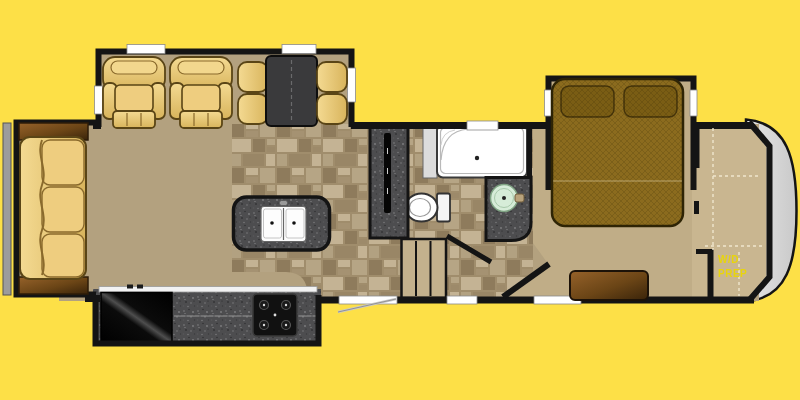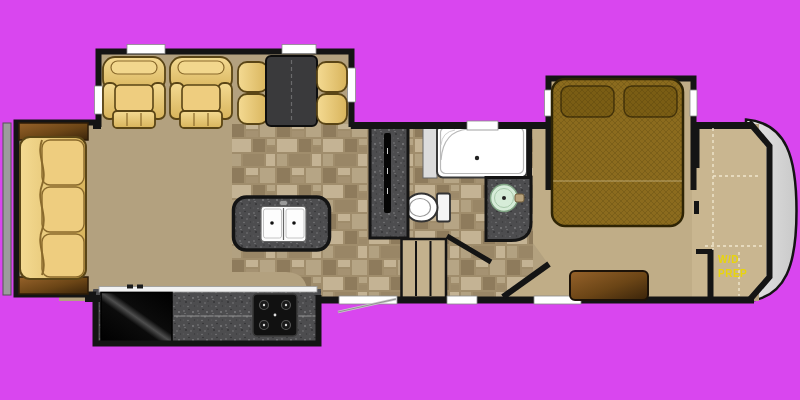--- a/index.html
+++ b/index.html
@@ -1,16 +1,16 @@
 <!DOCTYPE html>
 <html><head>
 <meta charset="utf-8">
 <style>
   html,body{margin:0;padding:0;background:#ffffff;}
-  .stage{position:relative;width:800px;height:400px;background:#d946ef;overflow:hidden;
+  .stage{position:relative;width:800px;height:400px;background:#fde047;overflow:hidden;
          font-family:"Liberation Sans", sans-serif;}
   svg{position:absolute;left:0;top:0;}
   text.wd{font-family:"Liberation Sans", sans-serif;font-size:10px;font-weight:bold;
           fill:#e9d50a;letter-spacing:.5px;}
 </style>
 </head>
 <body>
 
 <div class="stage">
 <svg width="800" height="400" viewBox="0 0 800 400">

